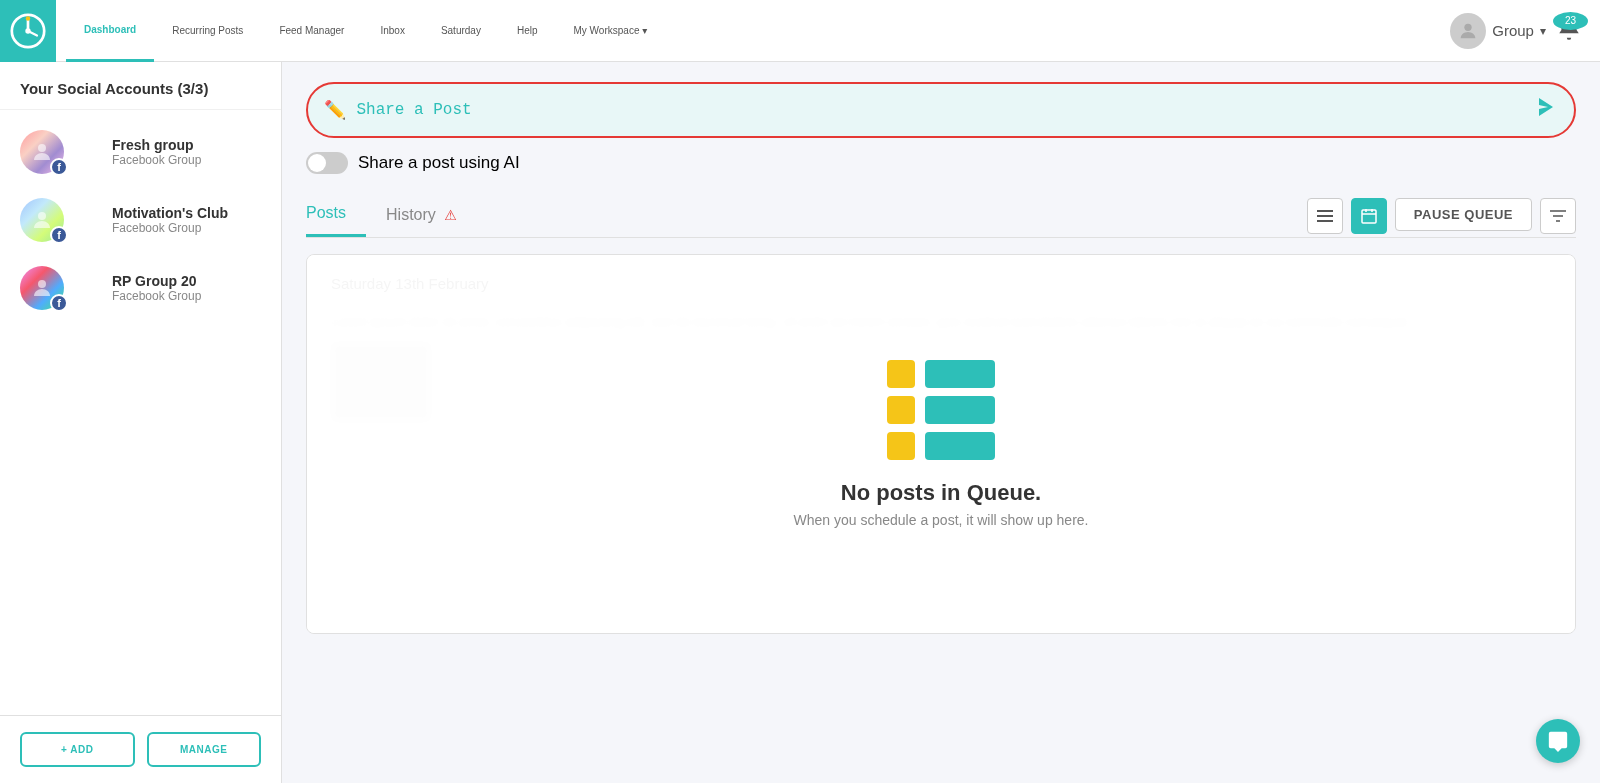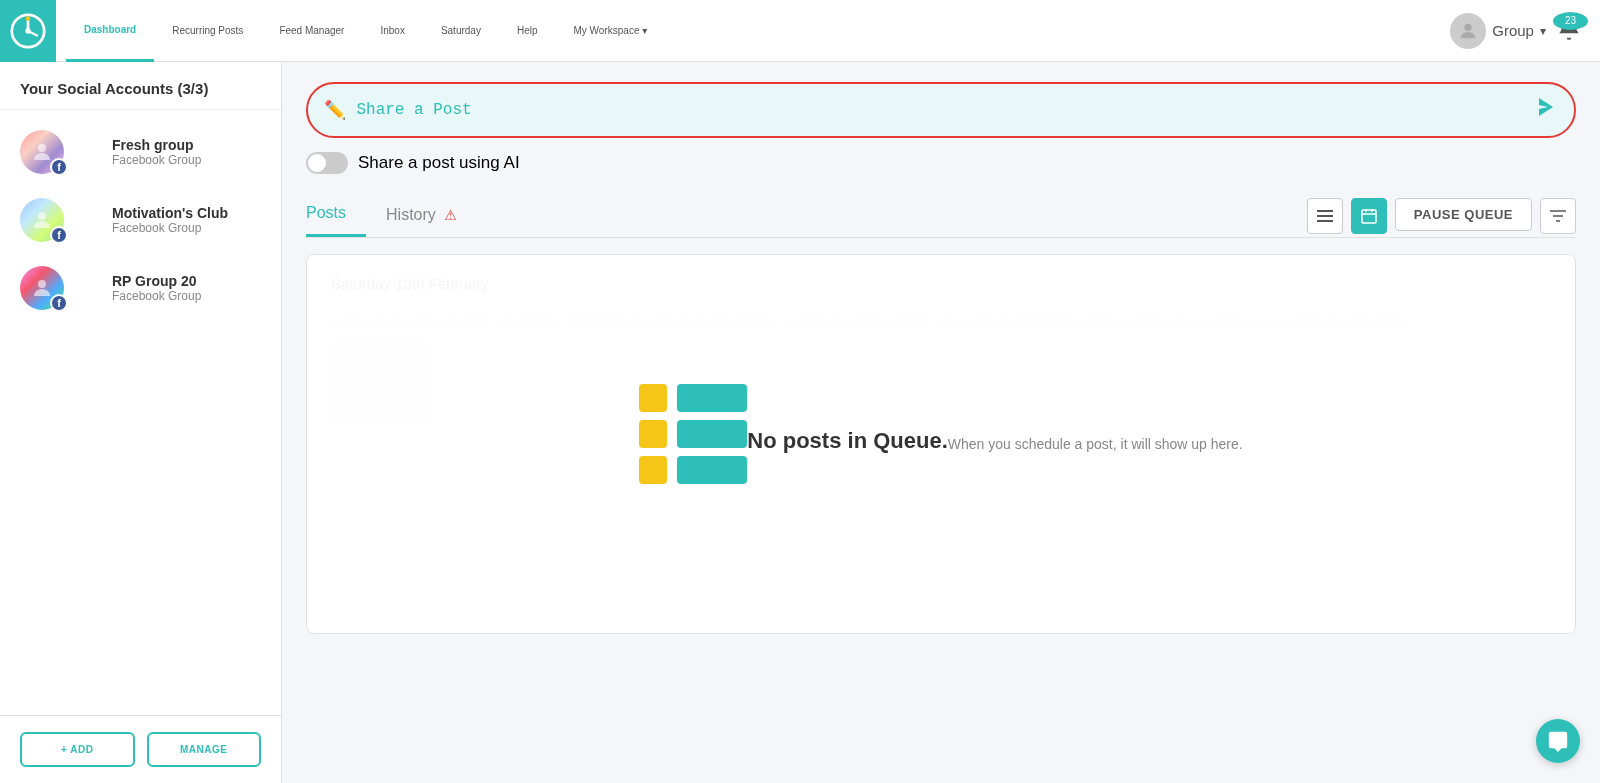--- a/index.html
+++ b/index.html
@@ -125,21 +125,21 @@
       margin-top: 16px; min-height: 380px; position: relative; overflow: hidden;
     }
     .queue-date { padding: 20px 24px 10px; color: #bbb; font-size: 15px; }
     .blurred-post { filter: blur(3px); padding: 10px 24px; opacity: 0.4; }
     .blurred-text { font-size: 13px; color: #aaa; line-height: 1.5; }
     .blurred-img { width: 100px; height: 80px; background: #ddd; border-radius: 6px; margin-top: 10px; display: inline-block; }
 
     
     .empty-overlay {
       position: absolute; top: 0; left: 0; right: 0; bottom: 0;
-      display: flex; flex-direction: row; align-items: center; justify-content: center;
+      display: flex; flex-direction: column; align-items: center; justify-content: center;
       background: rgba(255,255,255,0.85);
     }
     .empty-icon { display: flex; flex-direction: column; gap: 8px; margin-bottom: 20px; }
     .empty-icon-row { display: flex; gap: 10px; align-items: center; }
     .sq-yellow { width: 28px; height: 28px; background: #f5c518; border-radius: 4px; }
     .sq-teal { width: 70px; height: 28px; background: #2dbfb8; border-radius: 4px; }
     .empty-title { font-size: 22px; font-weight: 700; color: #333; margin-bottom: 6px; }
     .empty-sub { font-size: 14px; color: #888; }
 
     

